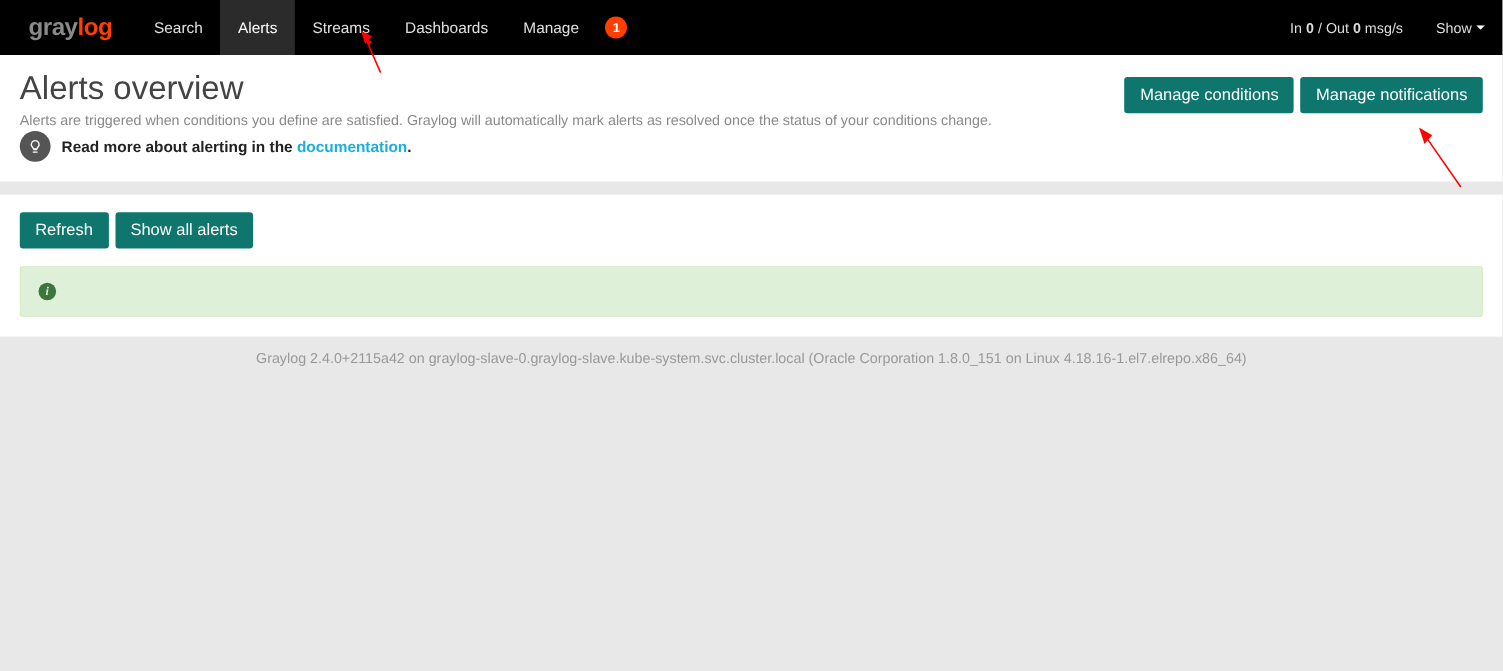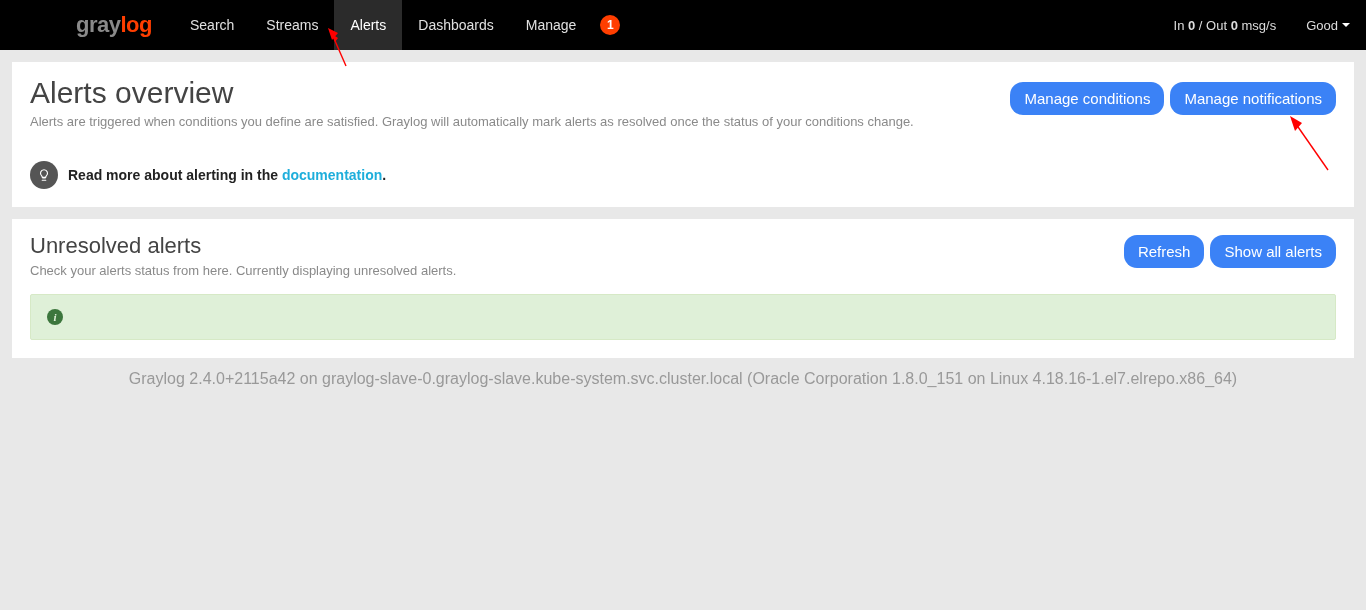--- a/index.html
+++ b/index.html
@@ -1,81 +1,81 @@
 <!DOCTYPE html>
 <html><head>
 <meta charset="utf-8">
 <style>
 * { margin:0; padding:0; box-sizing:border-box; }
 body { font-family:"Helvetica Neue",Helvetica,Arial,sans-serif; font-size:14px; color:#333; background:#e8e8e8; width:1366px; height:610px; overflow:hidden; position:relative; }
 .navbar { background:#000; height:50px; display:flex; align-items:center; color:#fff; }
-.logo { font-size:22px; font-weight:600; letter-spacing:-0.5px; padding:0 22px 0 36px; font-family:Arial,sans-serif;margin-left:40px; }
+.logo { font-size:22px; font-weight:600; letter-spacing:-0.5px; padding:0 22px 0 26px; font-family:Arial,sans-serif; }
 .logo .g1 { color:#8a8a8a; }
 .logo .g2 { color:#ff3e00; }
 .nav-items { display:flex; height:100%; }
 .nav-item { color:#e0e0e0; padding:0 16px; height:50px; display:flex; align-items:center; font-size:14px; cursor:pointer; }
 .nav-item.active { background:#2b2b2b; color:#fff; }
 .caret { display:inline-block; width:0; height:0; margin-left:4px; vertical-align:middle; border-top:4px dashed #fff; border-right:4px solid transparent; border-left:4px solid transparent; }
 .badge-notif { background:#ff3e00; color:#fff; border-radius:50%; width:20px; height:20px; display:flex; align-items:center; justify-content:center; font-size:12px; font-weight:bold; margin-left:8px; cursor:pointer; }
 .nav-right { margin-left:auto; display:flex; align-items:center; height:100%;justify-content:center; }
 .nav-right .nav-item { font-size:13px; color:#ddd; }
 .inout { padding:0 14px; font-size:13px; color:#ddd; }
 .inout b { font-weight:bold; }
-.container { padding:12px; }
+.container { }
 .panel { background:#fff; padding:12px 18px 18px 18px; margin-bottom:12px; }
 .panel-head { display:flex; justify-content:space-between; align-items:flex-start; }
 .title-big { font-size:30px; font-weight:400; color:#444; margin-top:2px; }
 .title-med { font-size:22px; font-weight:400; color:#444; margin-top:2px; }
 .subtitle { font-size:13px; color:#8a8a8a; margin-top:4px; }
-.btn { background:#3b82f6; color:#fff; border:none; border-radius:13px; padding:8px 14px; font-size:15px; cursor:pointer; }
+.btn { background:#0f766e; color:#fff; border:none; border-radius:3px; padding:8px 14px; font-size:15px; cursor:pointer; }
 .btn + .btn { margin-left:6px; }
 .btn-row { display:flex; }
-.doc-row { display:flex; align-items:center; margin-top:32px; }
+.doc-row { display:flex; align-items:center; margin-top:2px; }
 .bulb { width:28px; height:28px; border-radius:50%; background:#555; color:#fff; display:flex; align-items:center; justify-content:center; font-size:14px; margin-right:10px; flex:0 0 auto; }
 .doc-text { font-weight:700; font-size:14px; color:#222; }
 .doc-text a { color:#1eaedb; text-decoration:none; }
 .alert-success { background:#dff0d8; border:1px solid #d6e9c6; color:#3c763d; padding:14px 16px; border-radius:2px; margin-top:16px; font-size:14px; display:flex; align-items:center; }
 .info-icon { display:inline-flex; width:16px; height:16px; border-radius:50%; background:#3c763d; color:#dff0d8; align-items:center; justify-content:center; font-size:11px; font-weight:bold; font-style:italic; margin-right:6px; font-family:Georgia,serif; }
-.footer { text-align:center; font-size:16px; color:#999; margin-top:6px; }
+.footer { text-align:center; font-size:13px; color:#999; margin-top:6px; }
 
 .arrow { position:absolute; pointer-events:none; }
 .arrow-line { stroke:#ff0000; stroke-width:1.4; fill:none; }
 .arrow-head { fill:#ff0000; }
 </style>
 </head>
 <body>
 
 <div class="navbar">
   <div class="logo">
     <span class="g1">gray</span><span class="g2">log</span>
   </div>
   <div class="nav-items" id="nav-items">
       <div class="nav-item">
         <span>Search</span>
       </div>
+      <div class="nav-item active">
+        <span>Alerts</span>
+      </div>
       <div class="nav-item">
         <span>Streams</span>
-      </div>
-      <div class="nav-item active">
-        <span>Alerts</span>
       </div>
       <div class="nav-item">
         <span>Dashboards</span>
       </div>
       <div class="nav-item">
         <span>Manage</span>
       </div>
     </div>
   <div class="badge-notif">1</div>
   <div class="nav-right">
     <div class="inout">
       <span>In </span><b>0</b><span> / Out </span><b>0</b><span> msg/s</span>
     </div>
     <div class="nav-item">
-      <span>Good</span>
+      <span>Show</span>
         <span class="caret"></span>
     </div>
   </div>
 </div>
 
 <div class="container">
 
   <div class="panel">
     <div class="panel-head">
       <div>
@@ -94,24 +94,20 @@
           </svg>
       </div>
       <div class="doc-text">
         <span>Read more about alerting in the </span><a href="#">documentation</a><span>.</span>
       </div>
     </div>
   </div>
 
   <div class="panel">
     <div class="panel-head">
-      <div>
-        <h2 class="title-med">Unresolved alerts</h2>
-        <div class="subtitle">Check your alerts status from here. Currently displaying unresolved alerts.</div>
-      </div>
       <div class="btn-row" style="margin-top:4px;align-items:center;">
         <button class="btn">Refresh</button>
         <button class="btn">Show all alerts</button>
       </div>
     </div>
     <div class="alert-success">
       <span class="info-icon">i</span>
     </div>
   </div>
 

